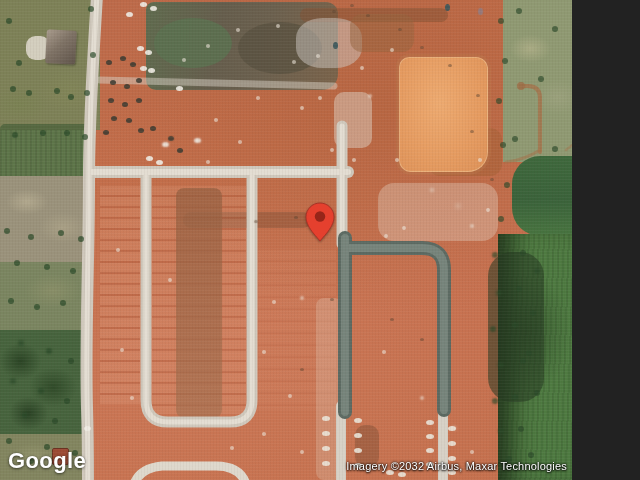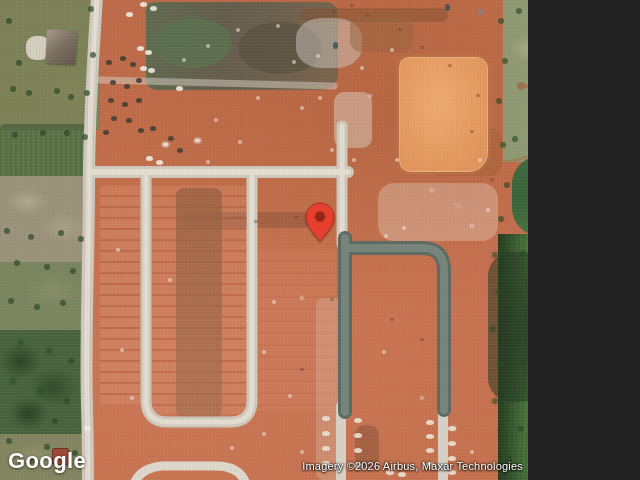--- a/index.html
+++ b/index.html
@@ -1,16 +1,16 @@
 <!DOCTYPE html>
 <html><head>
 <meta charset="utf-8">
 <style>
   html,body{margin:0;padding:0;background:#222;}
-  .stage{position:relative;width:528px;height:480px;overflow:hidden;
+  .stage{position:relative;width:572px;height:480px;overflow:hidden;
          font-family:"Liberation Sans",sans-serif;cursor:grab;}
   .stage *{position:absolute;box-sizing:border-box;}
 
   
   .dirt{left:0;top:0;width:640px;height:480px;
     background:
       radial-gradient(420px 300px at 62% 22%, rgba(170,95,58,.45), transparent 70%),
       radial-gradient(500px 380px at 30% 75%, rgba(210,130,95,.35), transparent 70%),
       linear-gradient(160deg,#bc6a4a 0%,#c26c48 35%,#c77150 60%,#c4704d 100%);}
 
@@ -264,15 +264,15 @@
   <div class="grain"></div>
 
   <div class="pin">
     <svg width="30" height="40" viewBox="0 0 30 40">
       <path d="M15,1 C7.3,1 1,7.3 1,15 C1,20.5 4.4,26.3 8.2,31 C11.3,34.8 14,37.6 15,39 C16,37.6 18.7,34.8 21.8,31 C25.6,26.3 29,20.5 29,15 C29,7.3 22.7,1 15,1 Z" fill="#E5402E" stroke="#A93226" stroke-width="1"></path>
       <circle cx="15" cy="14.5" r="5.2" fill="#962519"></circle>
     </svg>
   </div>
 
   <div class="glogo">Google</div>
-  <div class="attrib">Imagery ©2026 Airbus, Maxar Technologies</div>
+  <div class="attrib">Imagery ©2032 Airbus, Maxar Technologies</div>
 
 </div>
 
 </body></html>

